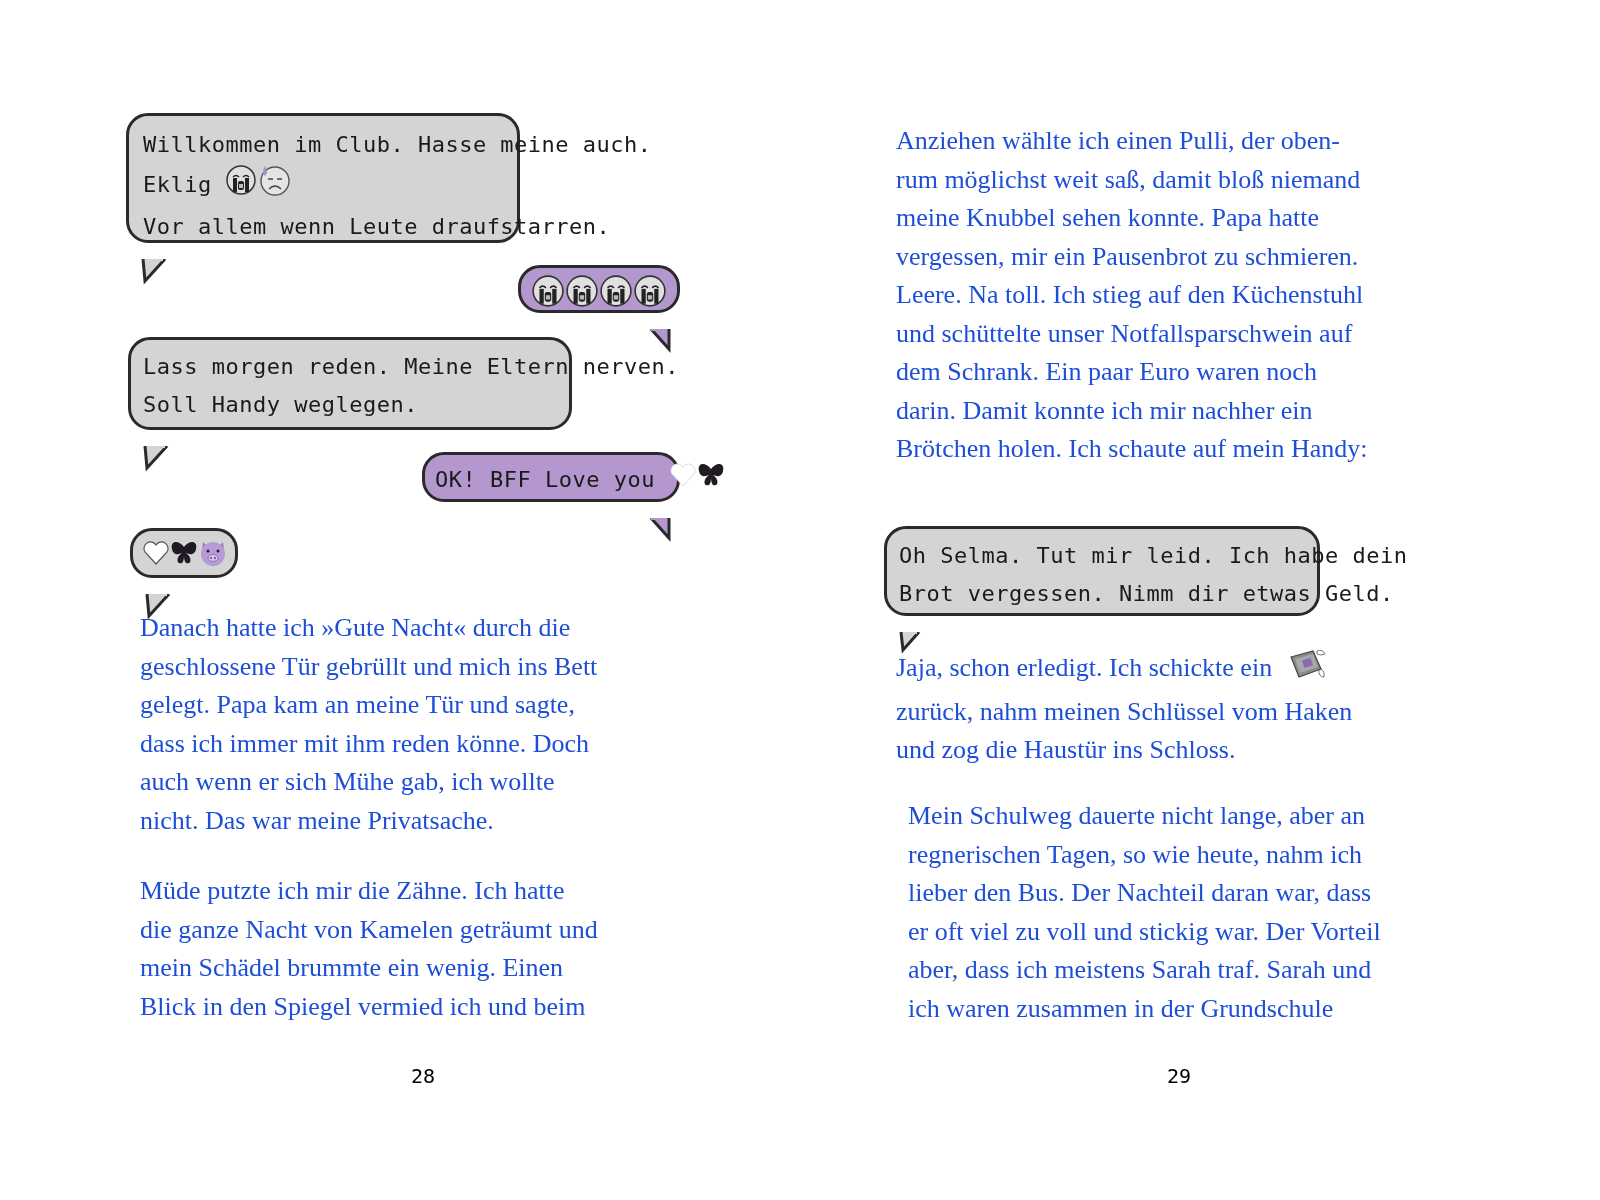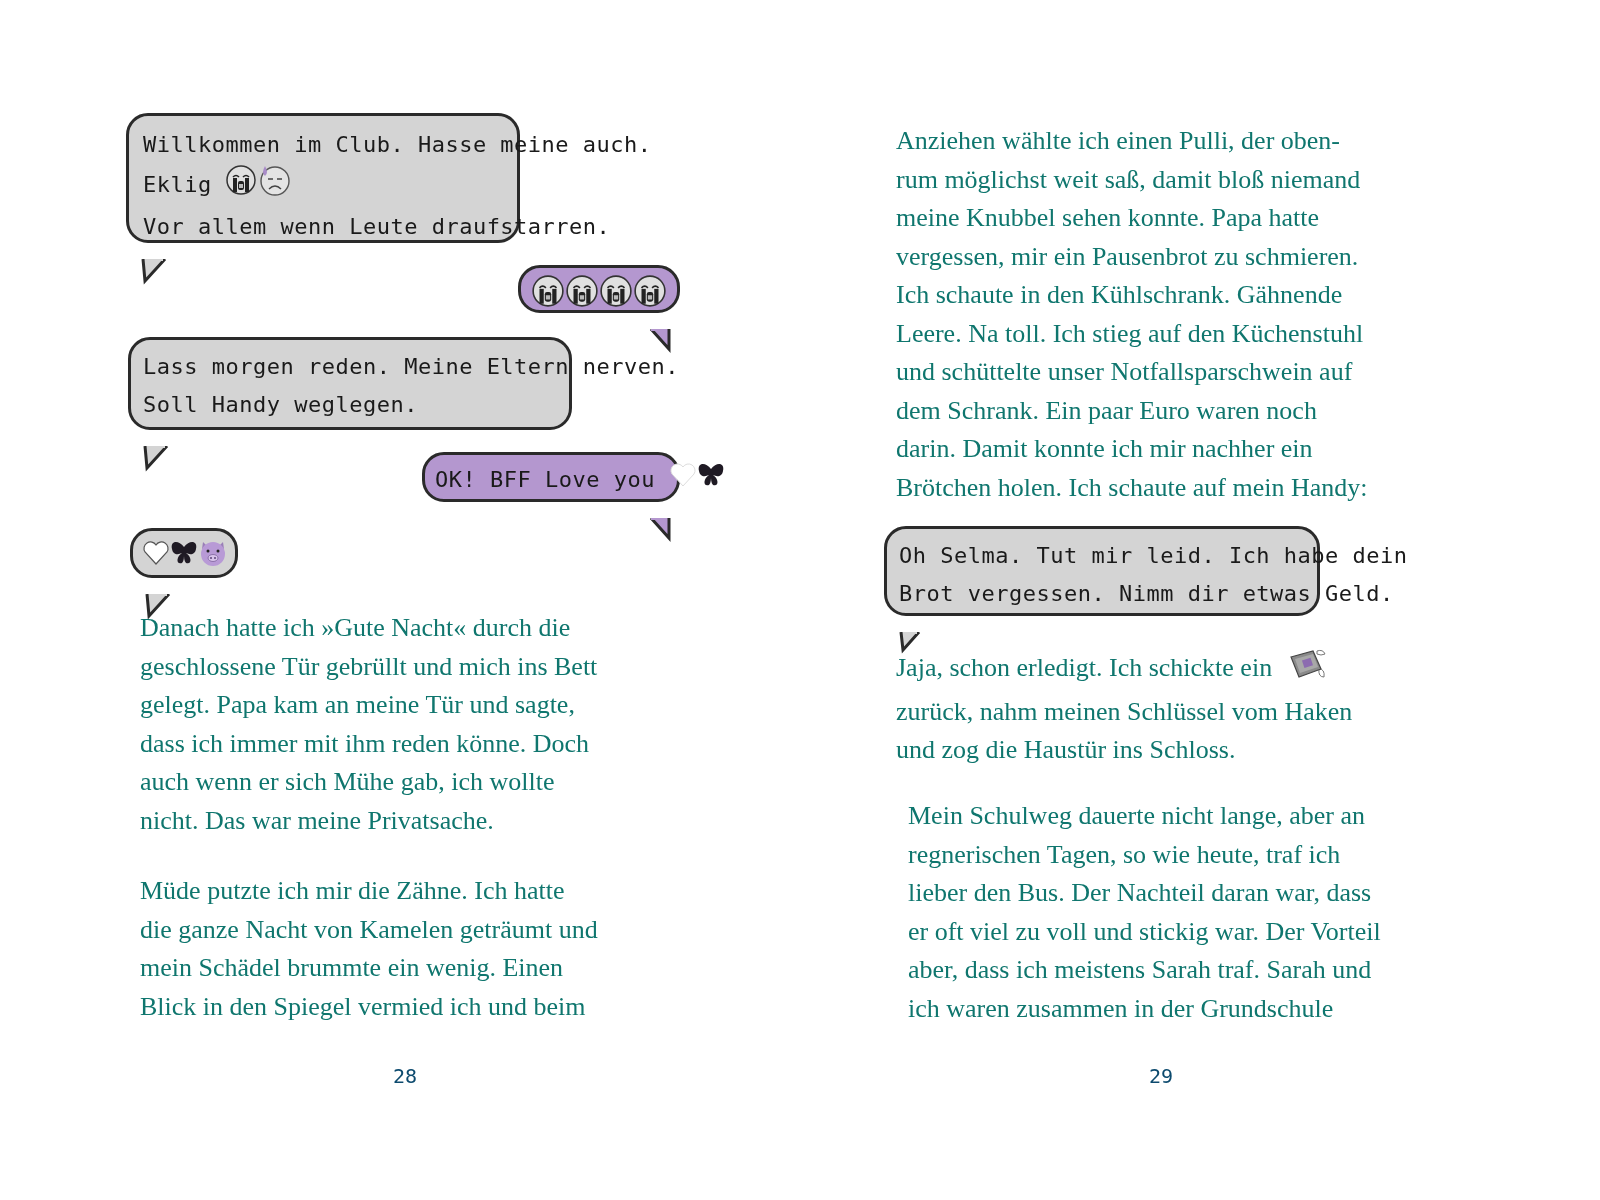--- a/index.html
+++ b/index.html
@@ -27,33 +27,33 @@
   }
   .tail-left { left: 12px; bottom: -22px; }
   .tail-right { right: 14px; bottom: -22px; }
   .tail svg { display: block; }
 
   .prose {
     position: absolute;
     font-family: "Liberation Serif", "DejaVu Serif", serif;
     font-size: 26px;
     line-height: 38.5px;
-    color: #0f766e;
+    color: #1d4ed8;
     white-space: nowrap;
   }
   .prose .line { display: block; }
 
   .pagenum {
     position: absolute;
     top: 1092px;
     font-family: "DejaVu Sans Mono", monospace;
     font-size: 20px;
-    color: #0c4a6e;
+    color: #000000;
     width: 60px;
-    text-align: center;
+    text-align: right;
   }
 
   .emoji { display: inline-block; vertical-align: middle; }
   .inline-emoji { display: inline-block; vertical-align: middle; margin-left: 8px; }
 </style>
 </head>
 <body>
 
 <div class="page left">
 
@@ -212,21 +212,20 @@
   <div class="pagenum" style="left:375px; top:1064px;">28</div>
 </div>
 
 <div class="page right">
 
   <div class="prose" style="left:96px; top:122px;">
     <span class="line">Anziehen wählte ich einen Pulli, der oben-</span>
     <span class="line">rum möglichst weit saß, damit bloß niemand</span>
     <span class="line">meine Knubbel sehen konnte. Papa hatte</span>
     <span class="line">vergessen, mir ein Pausenbrot zu schmieren.</span>
-    <span class="line">Ich schaute in den Kühlschrank. Gähnende</span>
     <span class="line">Leere. Na toll. Ich stieg auf den Küchenstuhl</span>
     <span class="line">und schüttelte unser Notfallsparschwein auf</span>
     <span class="line">dem Schrank. Ein paar Euro waren noch</span>
     <span class="line">darin. Damit konnte ich mir nachher ein</span>
     <span class="line">Brötchen holen. Ich schaute auf mein Handy:</span>
   </div>
 
   <div class="bubble gray" style="left:84px; top:526px; width:436px; height:90px; padding:8px 16px 0 12px; line-height:38px;">
     <span class="line">Oh Selma. Tut mir leid. Ich habe dein</span>
     <span class="line">Brot vergessen. Nimm dir etwas Geld.</span>
@@ -250,21 +249,21 @@
             <rect x="16" y="12" width="9" height="8" transform="rotate(-18 20 16)" fill="#8c6bb0"></rect>
           </svg>
       </span>
     </span>
     <span class="line">zurück, nahm meinen Schlüssel vom Haken</span>
     <span class="line">und zog die Haustür ins Schloss.</span>
   </div>
 
   <div class="prose" style="left:108px; top:797px;">
     <span class="line">Mein Schulweg dauerte nicht lange, aber an</span>
-    <span class="line">regnerischen Tagen, so wie heute, traf ich</span>
+    <span class="line">regnerischen Tagen, so wie heute, nahm ich</span>
     <span class="line">lieber den Bus. Der Nachteil daran war, dass</span>
     <span class="line">er oft viel zu voll und stickig war. Der Vorteil</span>
     <span class="line">aber, dass ich meistens Sarah traf. Sarah und</span>
     <span class="line">ich waren zusammen in der Grundschule</span>
   </div>
 
   <div class="pagenum" style="left:331px; top:1064px;">29</div>
 </div>
 
 </body></html>

